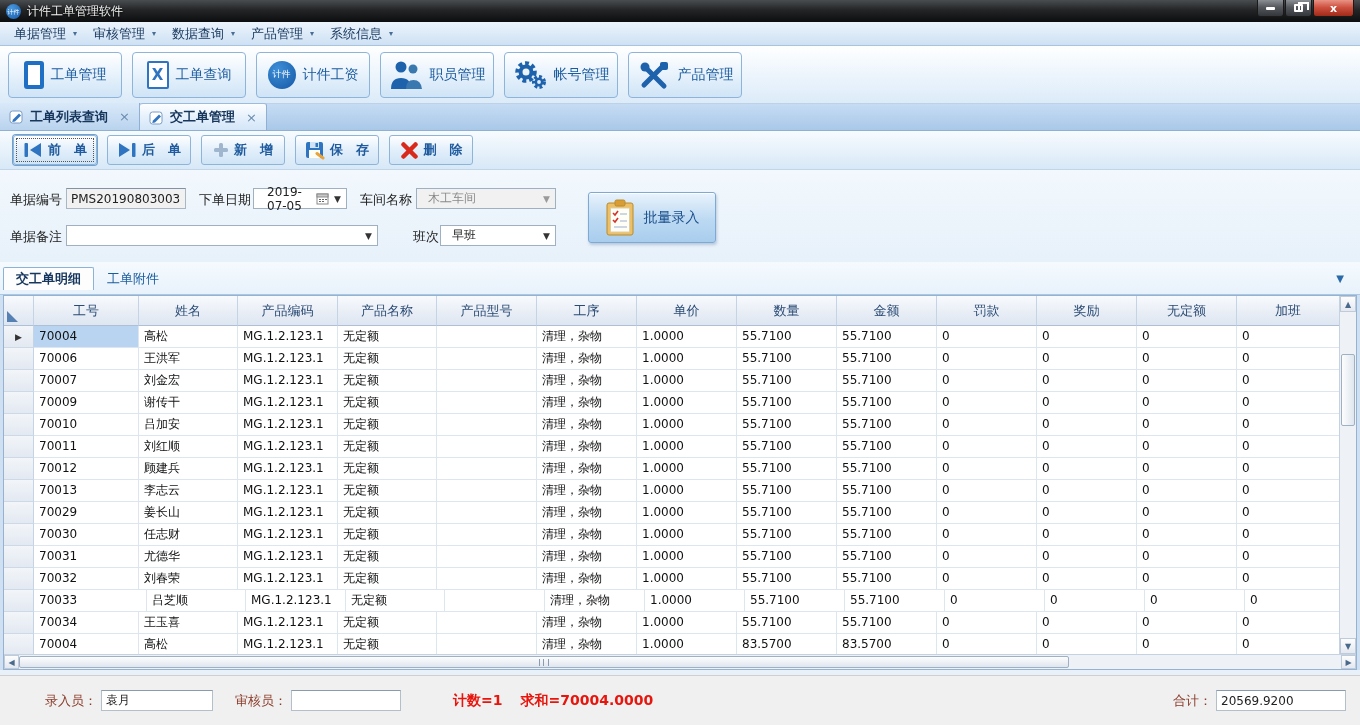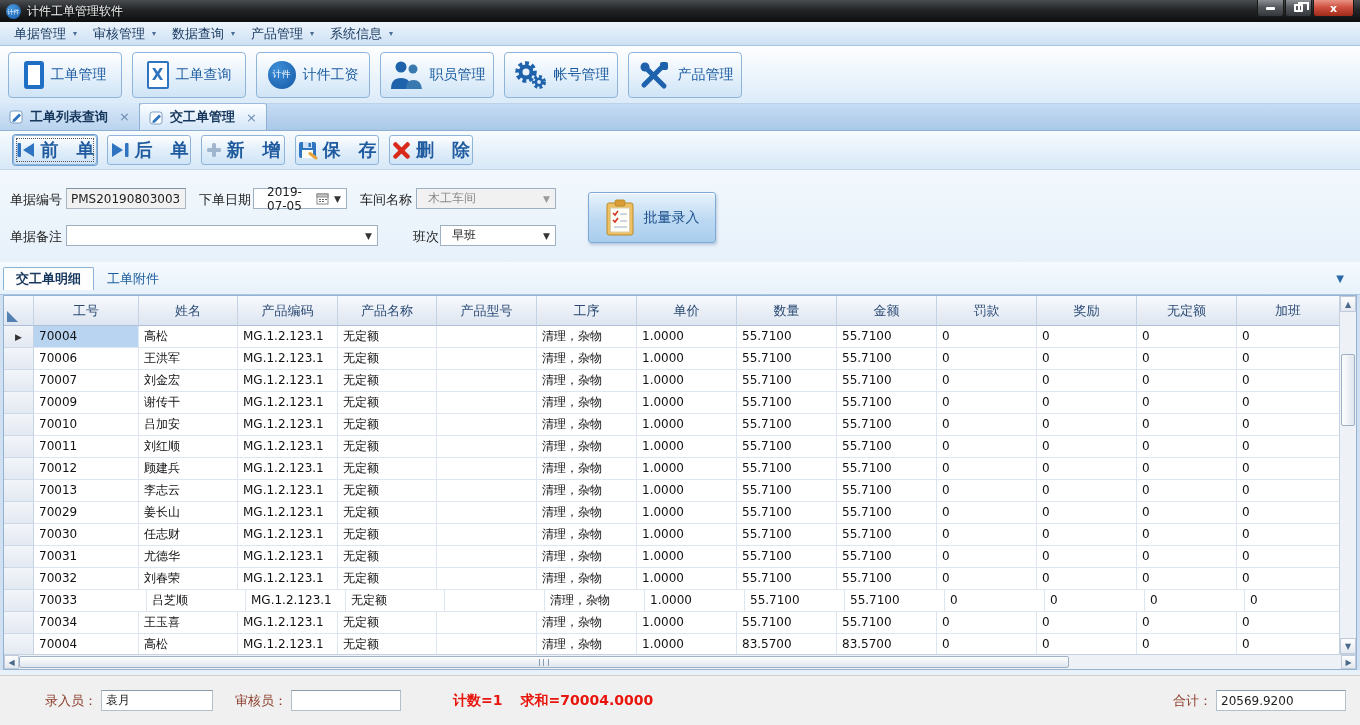--- a/index.html
+++ b/index.html
@@ -52,21 +52,21 @@
   .doctab .dlabel{color:#16365c;font-size:13px;font-weight:bold;margin:0 4px 0 6px;white-space:nowrap}
   .doctab .tclose{color:#6a8cb0;font-size:13px;margin-left:7px;cursor:pointer}
 
   
   .actionbar{height:39px;background:linear-gradient(#f7fbfe,#d8e8f7);border-bottom:1px solid #c2d6ea;
     display:flex;align-items:center;padding-left:13px;gap:10px;flex:none}
   .act-btn{width:84px;height:30px;border:1px solid #8fb4d9;border-radius:3px;
     background:linear-gradient(#ffffff,#e4f0fb 45%,#cfe4f6);display:flex;align-items:center;justify-content:center;gap:5px;
     cursor:pointer;position:relative}
   .act-btn.focused{outline:1px dotted #555;outline-offset:-4px;box-shadow:0 0 0 1px #6fa0d0}
-  .act-btn .alabel{color:#1f5b9e;font-size:18px;font-weight:bold;white-space:nowrap}
+  .act-btn .alabel{color:#1f5b9e;font-size:13px;font-weight:bold;white-space:nowrap}
 
   
   .formarea{height:92px;background:linear-gradient(#f2f8fd,#e7f1fa);position:relative;font-size:13px;color:#222;flex:none}
   .flabel{position:absolute;line-height:21px;white-space:nowrap}
   .tb{position:absolute;height:21px;border:1px solid #a9b7c5;border-top-color:#7f93a5;background:#fff;
     font-family:"DejaVu Sans",sans-serif;font-size:12px;padding:0 4px;color:#222}
   .tb[readonly]{background:#f1f1f1}
   .combo{position:absolute;height:21px;border:1px solid #9fb0c2;background:#fff;display:flex;align-items:center;
     padding-left:11px;font-size:12px;cursor:pointer}
   .combo .cval{flex:1;white-space:nowrap;overflow:hidden}

